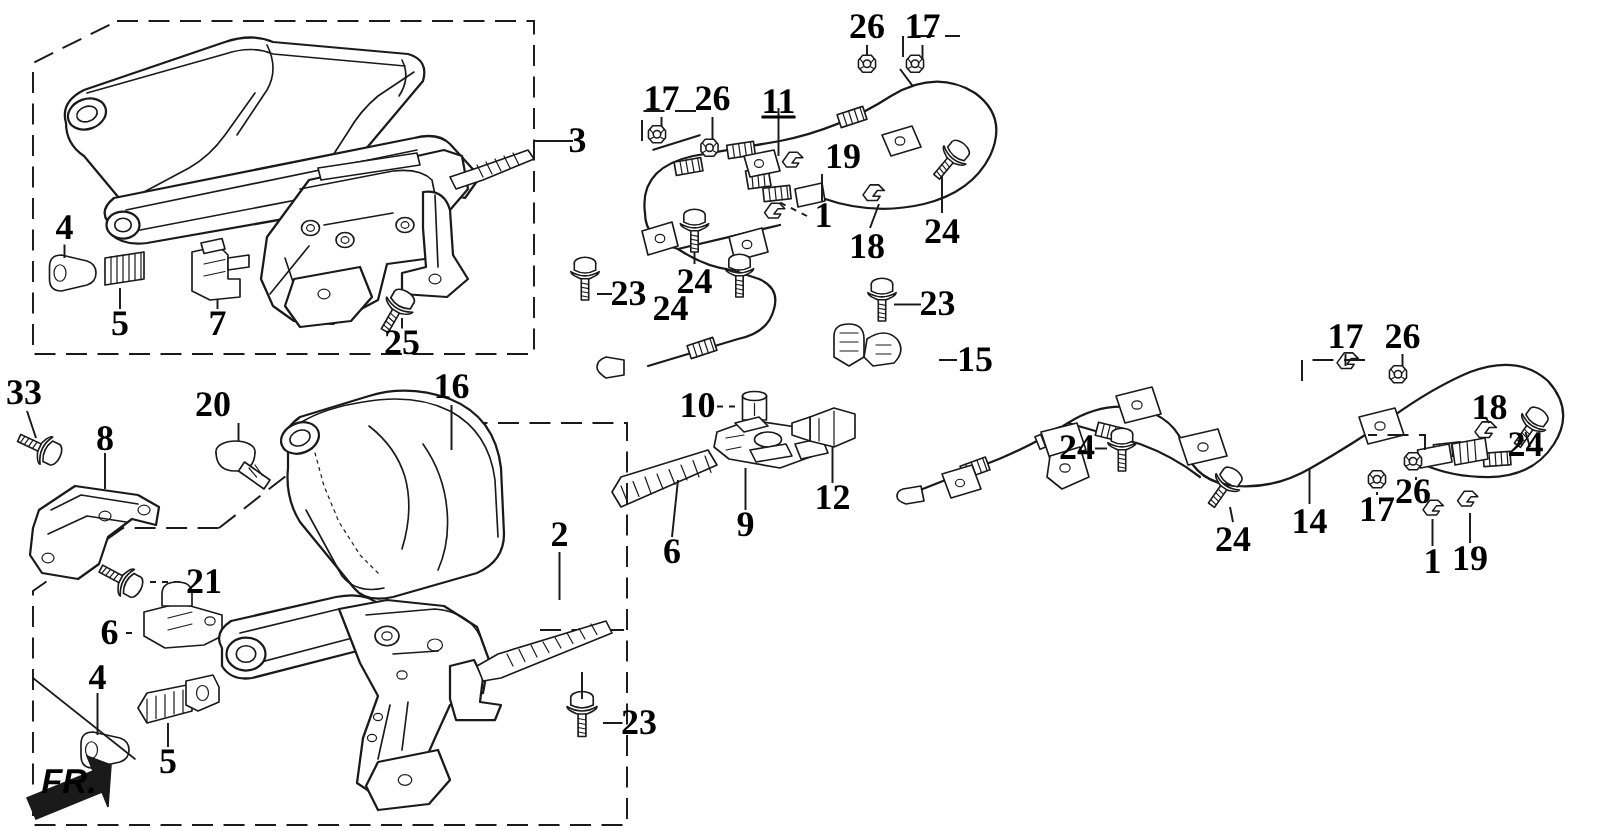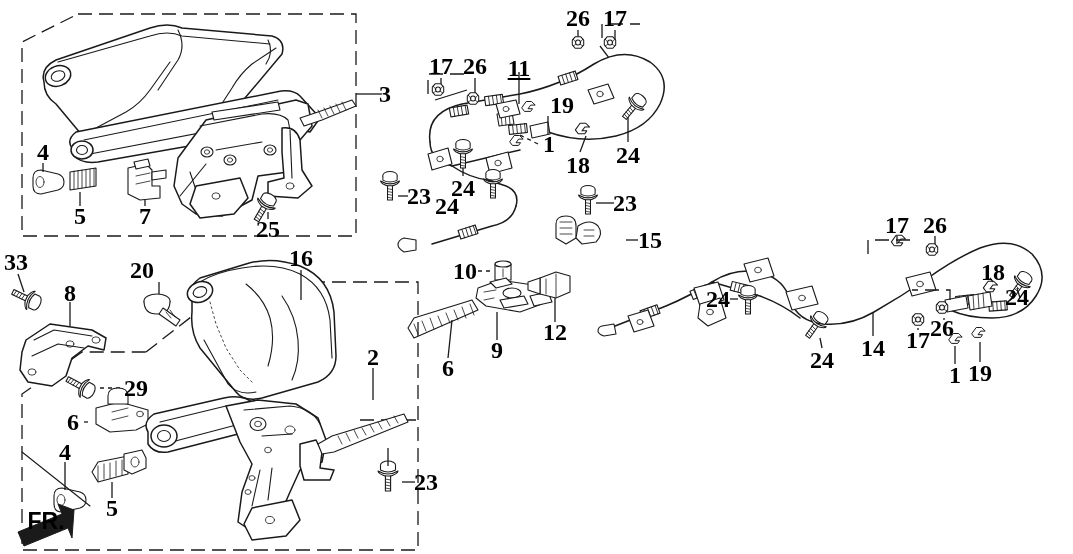--- a/index.html
+++ b/index.html
@@ -29,20 +29,21 @@
     color: #000000;
     line-height: 1;
     white-space: nowrap;
     transform: translate(-50%, -50%);
     letter-spacing: 0px;
   }
   .fr-label {
     position: absolute;
     font-family: "Liberation Sans", sans-serif;
     font-size: 23px;
+    font-style: italic;
     font-weight: 700;
     color: #000000;
     white-space: nowrap;
     transform: translate(-50%, -50%);
   }
 </style>
 </head>
 <body>
 
 <div id="diagram-root">
@@ -515,21 +516,21 @@
   <div class="callout" style="left:628px; top:155px;">24</div>
   <div class="callout" style="left:419px; top:196px;">23</div>
   <div class="callout" style="left:463px; top:188px;">24</div>
   <div class="callout" style="left:447px; top:206px;">24</div>
   <div class="callout" style="left:625px; top:203px;">23</div>
   <div class="callout" style="left:650px; top:240px;">15</div>
   <div class="callout" style="left:16px;  top:262px;">33</div>
   <div class="callout" style="left:70px;  top:293px;">8</div>
   <div class="callout" style="left:142px; top:270px;">20</div>
   <div class="callout" style="left:301px; top:258px;">16</div>
-  <div class="callout" style="left:136px; top:388px;">29</div>
+  <div class="callout" style="left:136px; top:388px;">21</div>
   <div class="callout" style="left:73px;  top:422px;">6</div>
   <div class="callout" style="left:373px; top:357px;">2</div>
   <div class="callout" style="left:65px;  top:452px;">4</div>
   <div class="callout" style="left:112px; top:508px;">5</div>
   <div class="callout" style="left:426px; top:482px;">23</div>
   <div class="callout" style="left:465px; top:271px;">10</div>
   <div class="callout" style="left:555px; top:332px;">12</div>
   <div class="callout" style="left:497px; top:350px;">9</div>
   <div class="callout" style="left:448px; top:368px;">6</div>
   <div class="callout" style="left:897px; top:225px;">17</div>

